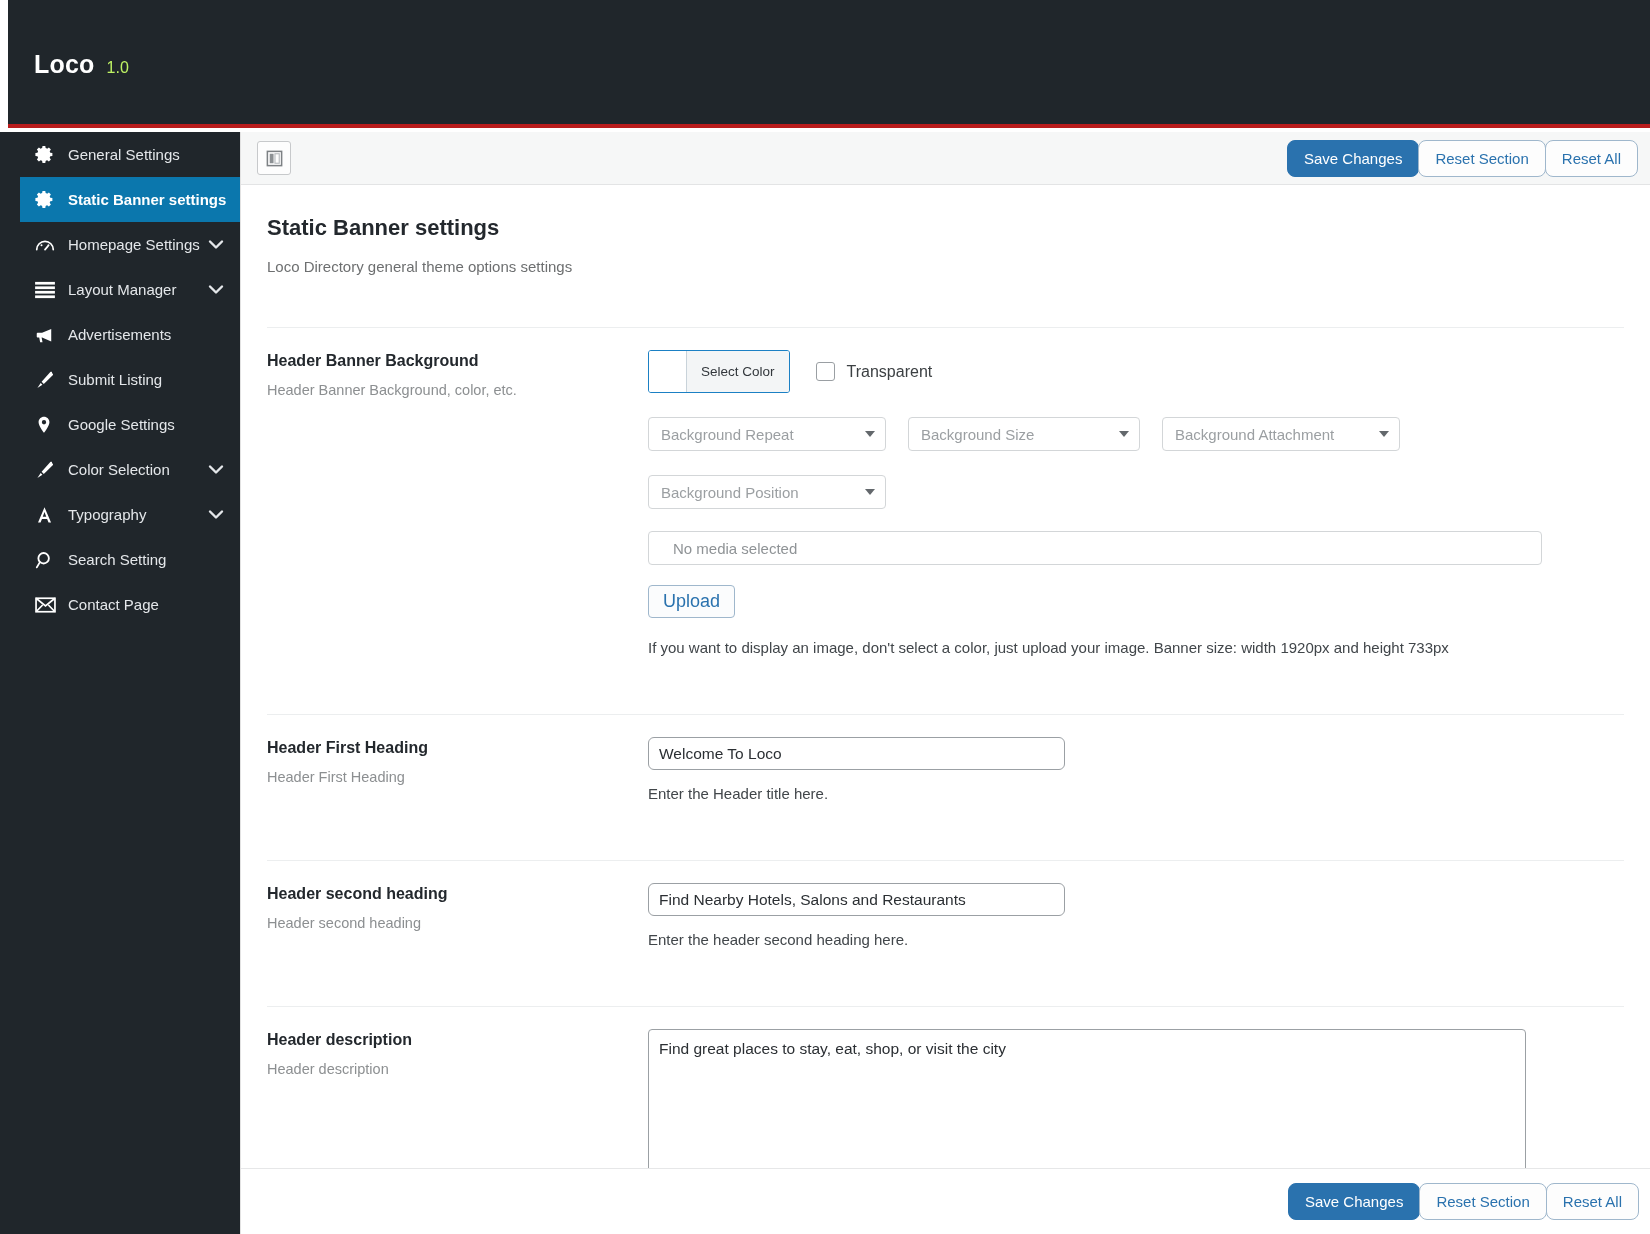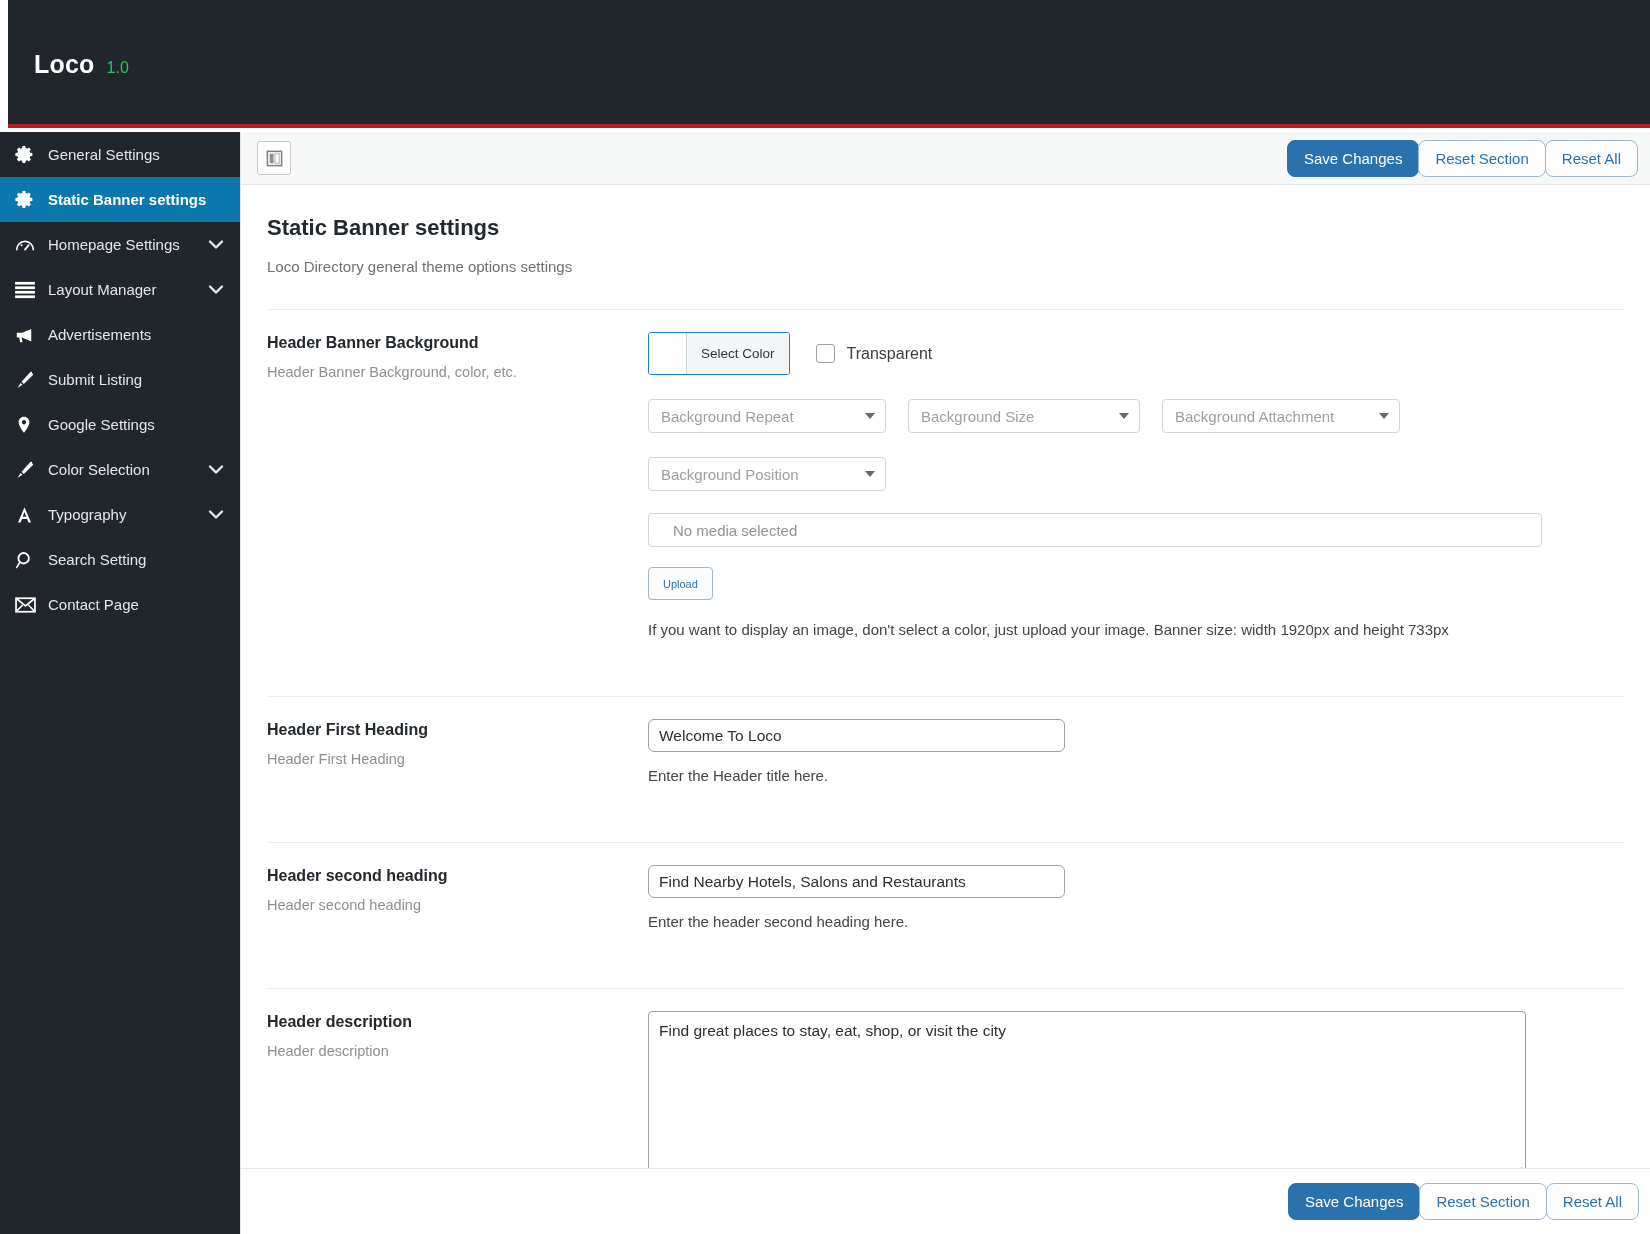--- a/index.html
+++ b/index.html
@@ -20,30 +20,30 @@
   }
   .brand {
     position: absolute; left: 26px; top: 50px;
     display: flex; align-items: baseline; gap: 12px;
   }
   .brand-name {
     color: #ffffff; font-size: 25px; font-weight: bold;
     letter-spacing: .2px;
   }
   .brand-version {
-    color: #22c55e; font-size: 16px; font-weight: normal;
+    color: #bef264; font-size: 16px; font-weight: normal;
   }
 
   
   .sidebar {
     position: absolute; left: 0; top: 132px;
     width: 240px; height: 1102px;
     background: #20262b;
   }
-  .sidebar-scroll { height: 100%; }
+  .sidebar-scroll { height: 100%; padding-left: 20px; }
   .nav-item {
     position: relative;
     height: 45px;
     display: flex; align-items: center;
     padding-left: 14px; padding-right: 16px;
     color: #e4e7ea;
     font-size: 15px;
     cursor: pointer;
     user-select: none;
   }
@@ -128,21 +128,21 @@
     margin: 0; padding-top: 17px;
     font-size: 15px; color: #6d6f70;
   }
 
   .field-row {
     display: flex;
     border-top: 1px solid #eceeef;
     padding: 22px 0 22px 0;
     margin-top: 36px;
   }
-  .field-row.first { margin-top: 34px; border-top: 1px solid #eceeef; }
+  .field-row.first { margin-top: 52px; border-top: 1px solid #eceeef; }
   .field-label {
     width: 381px; min-width: 381px;
     padding-top: 2px;
   }
   .field-title {
     font-size: 16px; font-weight: bold; color: #23282d;
     margin: 0 0 12px 0;
   }
   .field-desc {
     font-size: 14.5px; color: #8c8f91; margin: 0;
@@ -224,21 +224,21 @@
     display: flex; align-items: center;
     padding: 0 24px;
     font-size: 15px; color: #8f9396;
   }
   .upload-btn {
     margin-top: 20px;
     display: inline-flex; align-items: center; justify-content: center;
     height: 33px; padding: 0 14px;
     border: 1px solid #9fb7cc; border-radius: 4px;
     background: #fbfcfd; color: #2a72ae;
-    font-size: 11px; cursor: pointer;
+    font-size: 18px; cursor: pointer;
   }
   .help-note {
     margin-top: 21px;
     font-size: 15px; color: #41464a;
   }
   .field-help {
     margin-top: 15px;
     font-size: 15px; color: #41464a;
   }
 

